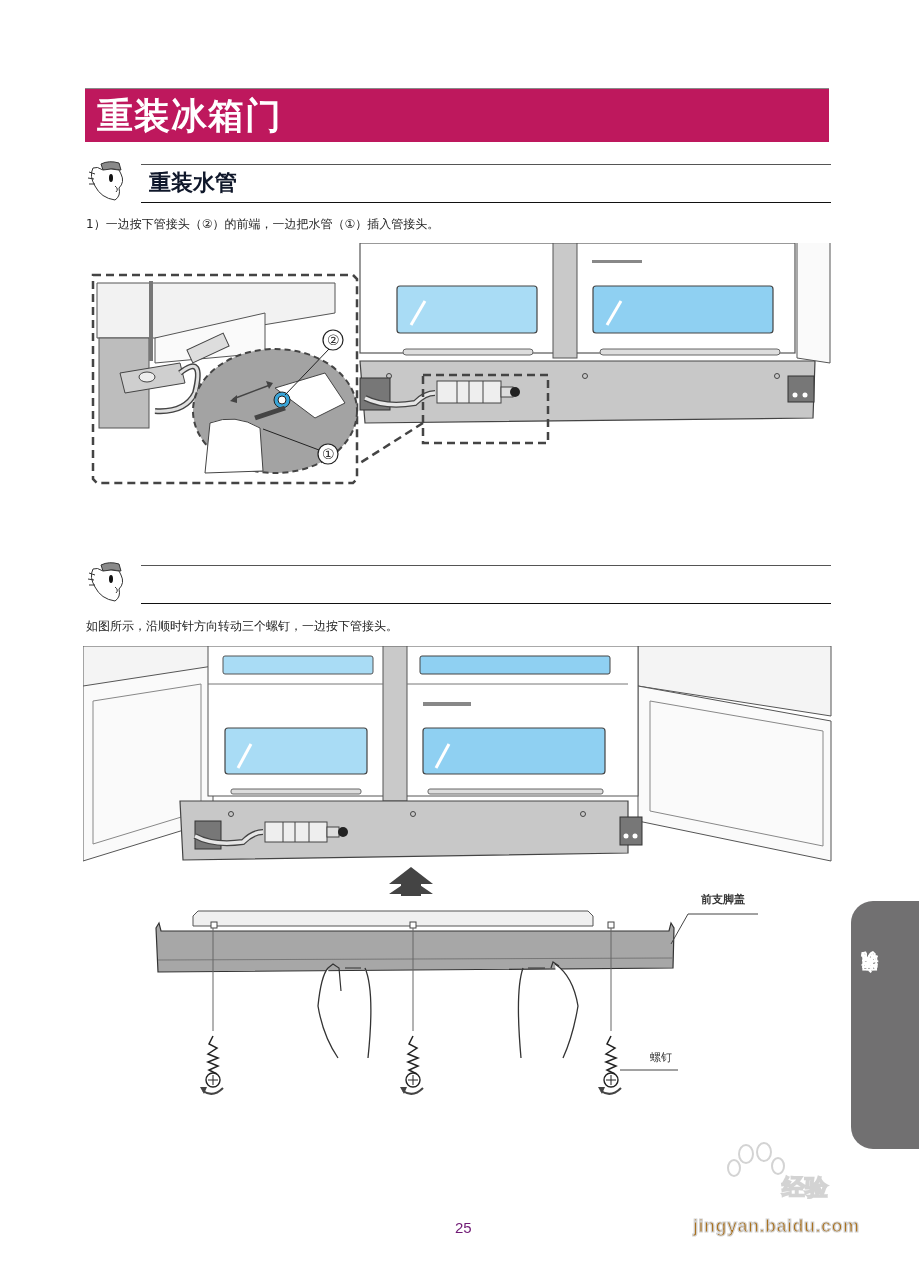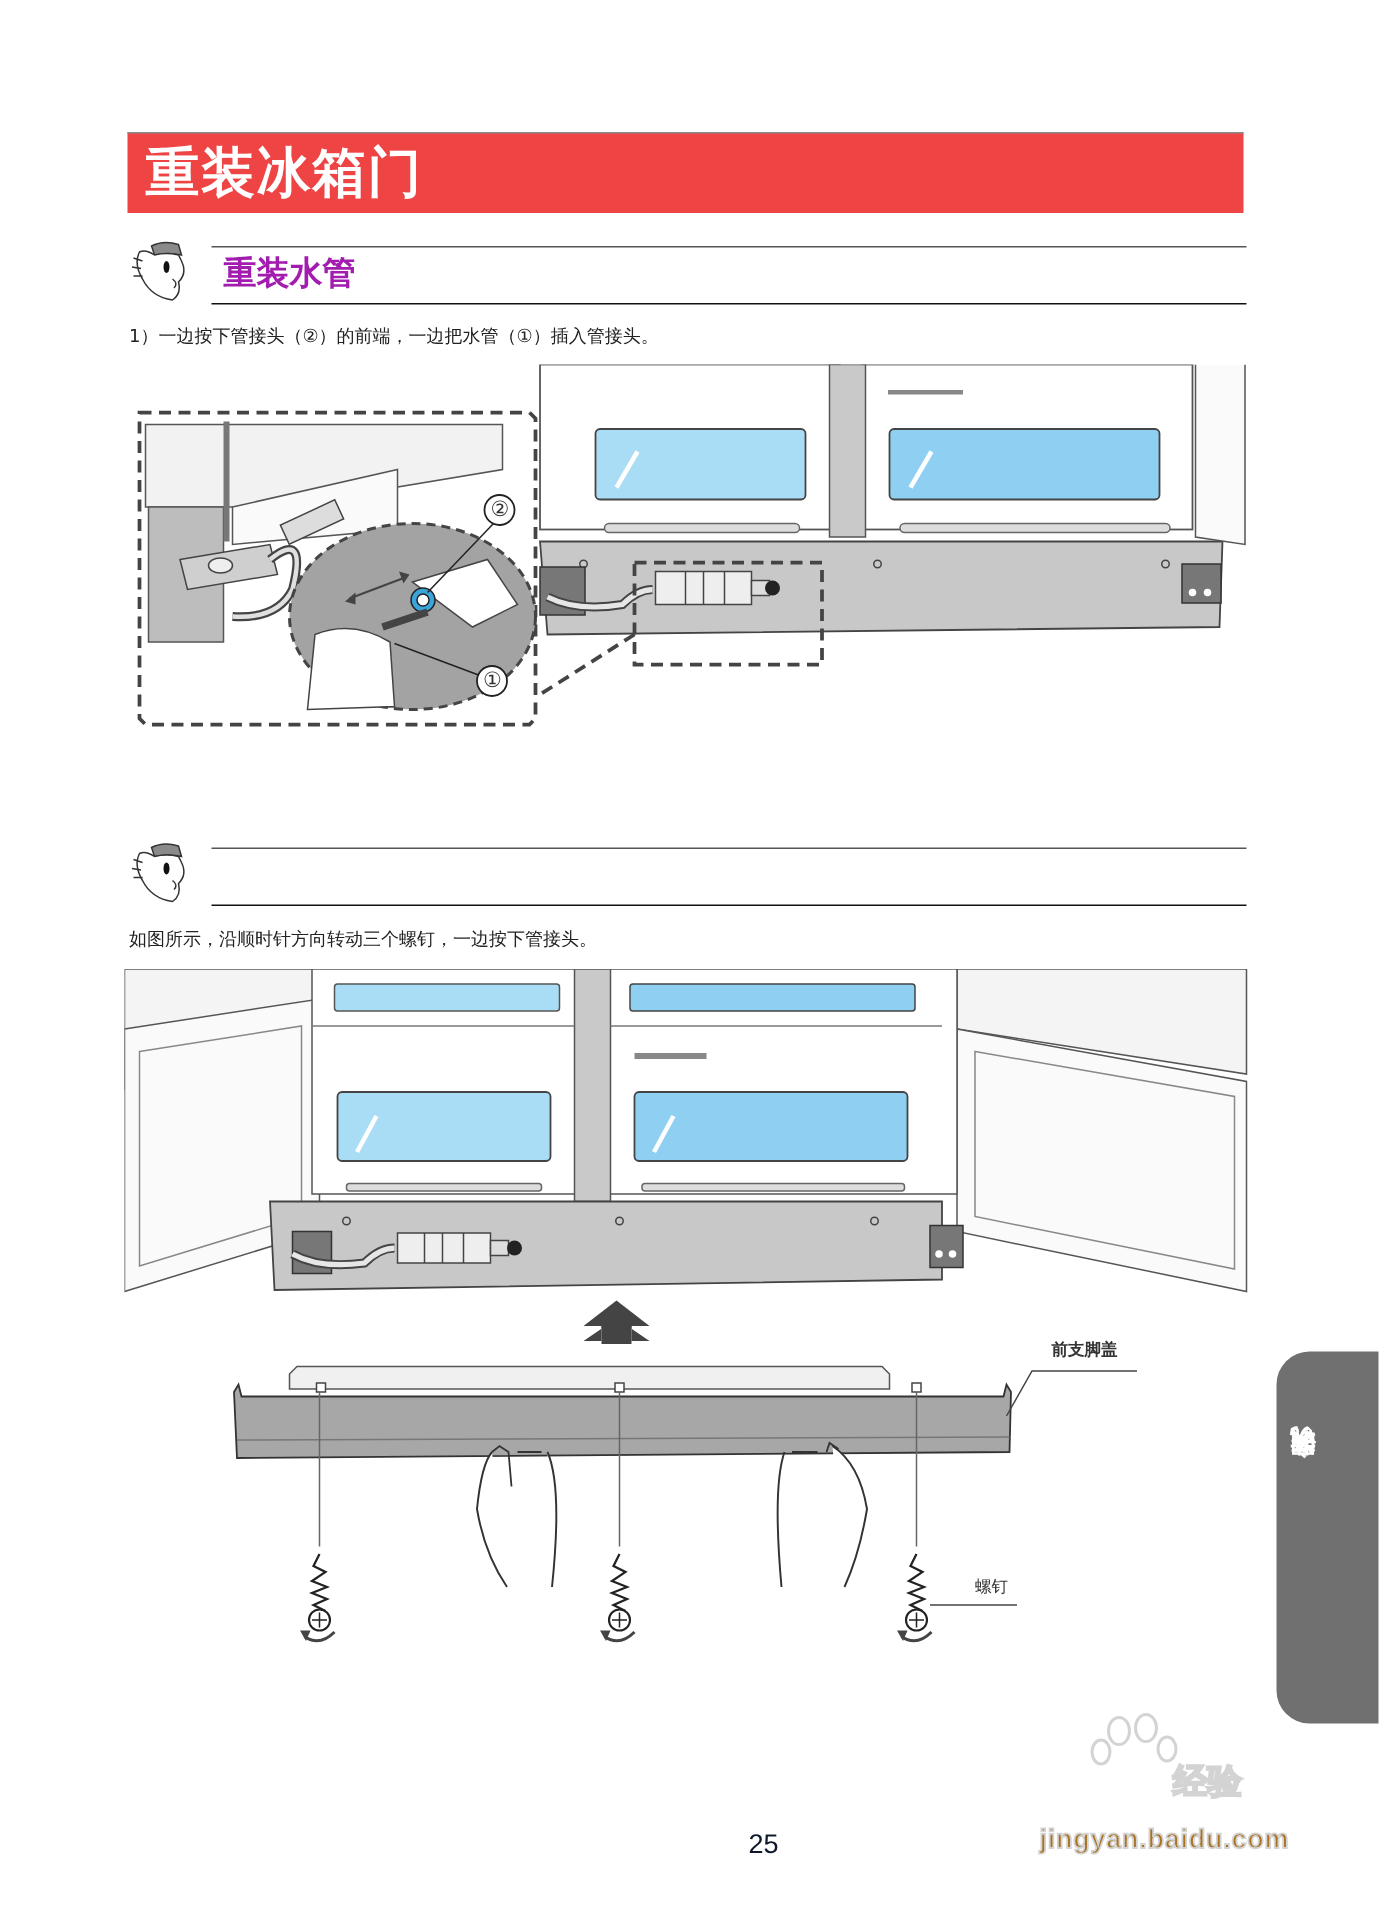--- a/index.html
+++ b/index.html
@@ -1,34 +1,34 @@
 <!DOCTYPE html>
 <html><head>
 <meta charset="utf-8">
 <style>
   * { margin:0; padding:0; box-sizing:border-box; }
   html, body { width:919px; height:1280px; background:#ffffff; overflow:hidden; }
   body { position:relative; font-family:"DejaVu Sans", "Liberation Sans", sans-serif; color:#222; }
 
   .page-title-bar {
     position:absolute; left:85px; top:88px; width:744px; height:54px;
-    background:#ef4444; border-top:1px solid #8a8a8a;
+    background:#be185d; border-top:1px solid #8a8a8a;
   }
   .page-title {
     position:absolute; left:12px; top:4px;
     font-size:36px; font-weight:bold; color:#ffffff; letter-spacing:1px;
     line-height:46px;
   }
 
   .section-head { position:absolute; left:85px; width:746px; height:50px; }
   .section-head .mascot { position:absolute; left:0; top:0; width:48px; height:48px; }
   .section-head .rule-top { position:absolute; left:56px; top:8px; right:0; height:1px; background:#555; }
   .section-head .rule-bottom { position:absolute; left:56px; top:46px; right:0; height:1px; background:#111; }
   .section-head .title {
-    position:absolute; left:64px; top:12px; font-size:22px; font-weight:bold; color:#a21caf; line-height:30px;
+    position:absolute; left:64px; top:12px; font-size:22px; font-weight:bold; color:#0f172a; line-height:30px;
   }
 
   .instruction {
     position:absolute; left:86px; font-size:12px; color:#222; line-height:16px;
   }
 
   .figure { position:absolute; }
   .figure svg { display:block; }
 
   .label-text { position:absolute; font-size:11px; color:#333; font-family:"DejaVu Serif", serif; }
@@ -37,23 +37,22 @@
     position:absolute; left:851px; top:901px; width:80px; height:248px;
     background:#717071; border-radius:22px 0 0 22px;
   }
   .side-tab .tab-label {
     position:absolute; left:6px; top:78px; width:24px;
     writing-mode:vertical-rl; transform:rotate(180deg);
     font-size:17px; font-weight:bold; color:#fff; letter-spacing:2px;
   }
 
   .page-number {
-    position:absolute; left:455px; top:1219px; font-size:18px; color:#0f172a;
+    position:absolute; left:455px; top:1219px; font-size:15px; color:#701a75;
     font-family:"Liberation Sans", sans-serif;
-    margin-left:44px;
   }
 
   .watermark {
     position:absolute; left:652px; top:1142px; width:210px; height:100px; opacity:0.9;
   }
   .watermark .wm-brand {
     position:absolute; left:0; top:28px; font-size:38px; font-weight:bold;
     color:#fff; -webkit-text-stroke:1.5px #cfcfcf; letter-spacing:1px;
     font-family:"Liberation Sans", sans-serif;
   }

